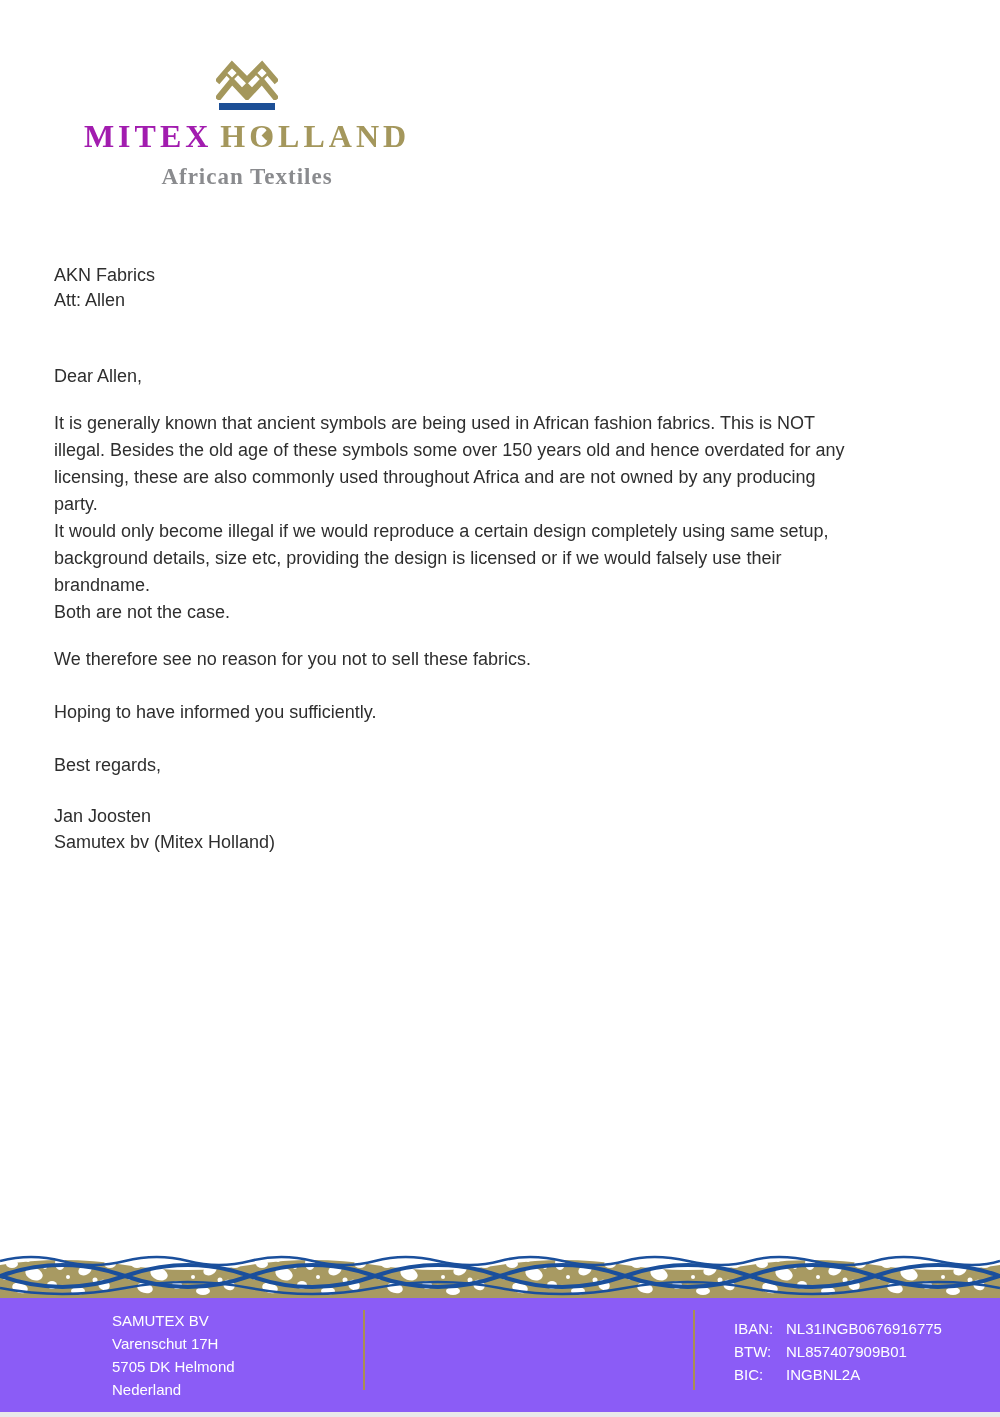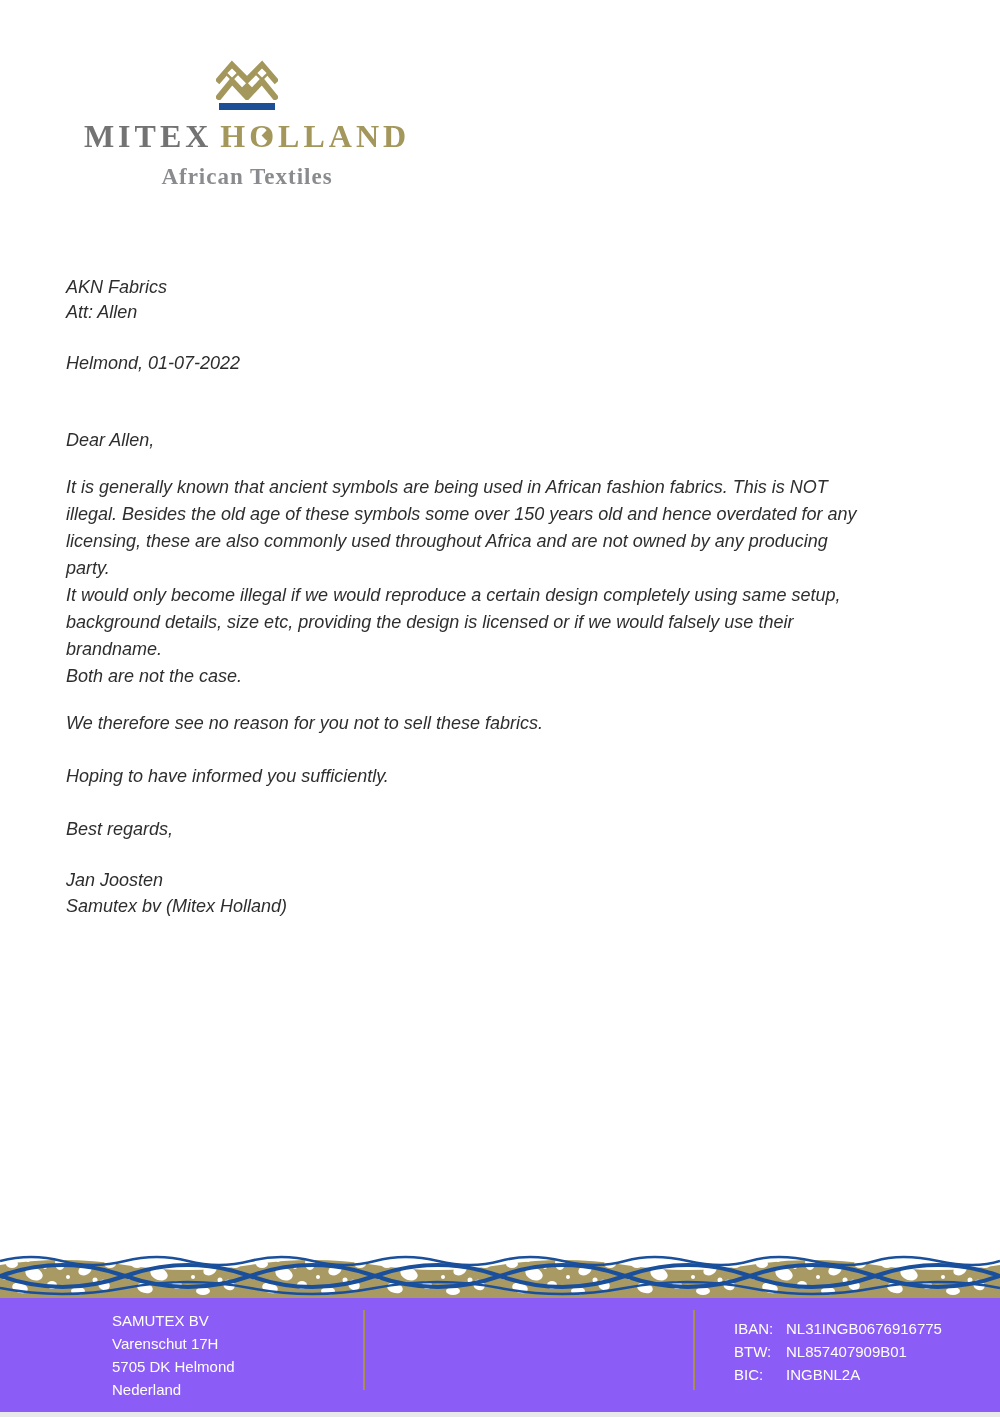--- a/index.html
+++ b/index.html
@@ -26,21 +26,21 @@
     background: #1d4f96;
   }
   .brand-line {
     margin-top: 8px;
     font-family: "Liberation Serif", serif;
     font-weight: bold;
     font-size: 32px;
     letter-spacing: 4px;
     white-space: nowrap;
   }
-  .brand-primary { color: #737373; text-align: right; }
+  .brand-primary { color: #a21caf; text-align: right; }
   .brand-secondary { color: #a4975c; position: relative; margin-left: 8px; }
   .o-diamond {
     position: absolute;
     left: 43px; top: 14px;
     width: 7px; height: 7px;
     background: #a4975c;
     transform: rotate(45deg);
   }
   .brand-tagline {
     margin-top: 9px;
@@ -53,21 +53,21 @@
 
   
   .letter {
     position: absolute;
     left: 54px; top: 263px;
     width: 920px;
     color: #2e2e2e;
     font-size: 18px;
     line-height: 27px;
   }
-  .letter p { margin: 12px; white-space: pre-line; font-style: italic; }
+  .letter p { margin: 0; white-space: pre-line; }
   .letter .recipient { line-height: 25px; }
   .letter .dateline { margin-top: 25px; }
   .letter .salutation { margin-top: 50px; }
   .letter .para { margin-top: 20px; }
   .letter .gap26 { margin-top: 26px; }
   .letter .signature { margin-top: 24px; line-height: 26px; }
 
   
   .pattern-band {
     position: absolute;
@@ -128,21 +128,20 @@
   <div class="crown-bar"></div>
   <div class="brand-line">
     <span class="brand-primary">MITEX</span><span class="brand-secondary"><span>HOLLAND</span><span class="o-diamond"></span></span>
   </div>
   <div class="brand-tagline">African Textiles</div>
 </header>
 
 <main class="letter">
   <p class="recipient">AKN Fabrics
 Att: Allen</p>
-  <p class="dateline">Helmond, 01-07-2022</p>
   <p class="salutation">Dear Allen,</p>
   <p class="para">It is generally known that ancient symbols are being used in African fashion fabrics. This is NOT
 illegal. Besides the old age of these symbols some over 150 years old and hence overdated for any
 licensing, these are also commonly used throughout Africa and are not owned by any producing
 party.
 It would only become illegal if we would reproduce a certain design completely using same setup,
 background details, size etc, providing the design is licensed or if we would falsely use their
 brandname.
 Both are not the case.</p>
   <p class="para">We therefore see no reason for you not to sell these fabrics.</p>

